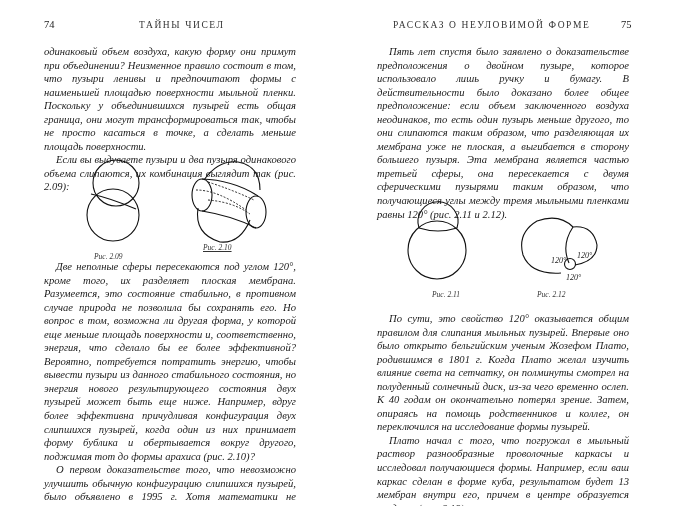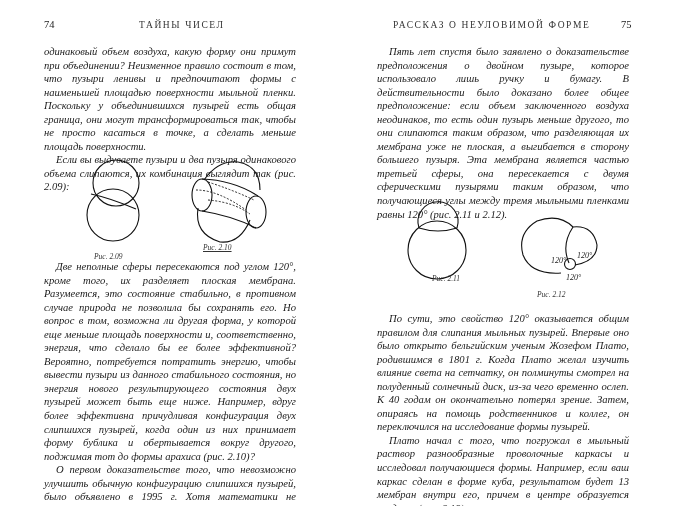--- a/index.html
+++ b/index.html
@@ -63,21 +63,21 @@
 
   <div class="text" style="left:40px; top:45px;">
     <p class="ind">Пять лет спустя было заявлено о доказательстве предположения о двойном пузыре, которое использовало лишь ручку и бумагу. В действительности было доказано более общее предположение: если объем заключенного воздуха неодинаков, то есть один пузырь меньше другого, то они слипаются таким образом, что разделяющая их мембрана уже не плоская, а выгибается в сторону большего пузыря. Эта мембрана является частью третьей сферы, она пересекается с двумя сферическими пузырями таким образом, что получающиеся углы между тремя мыльными пленками равны 120° (рис. 2.11 и 2.12).</p>
   </div>
 
   <svg class="fig" style="left:70px; top:200px;" width="70" height="85">
     <path d="M12 28 A20 20 0 1 1 50 28"></path>
     <circle cx="30" cy="50" r="29"></circle>
     <path d="M12 28 Q31 34 50 28"></path>
   </svg>
-  <span class="caption" style="left:95px; top:274px;">Рис. 2.11</span>
+  <span class="caption" style="left:95px; top:290px;">Рис. 2.11</span>
 
   <svg class="fig" style="left:180px; top:215px;" width="90" height="65">
     <path d="M56 12 Q42 -2 20 6 Q0 18 6 40 Q14 60 44 58"></path>
     <path d="M56 12 Q76 10 80 30 Q80 46 58 50"></path>
     <path d="M56 12 Q44 30 52 48"></path>
     <circle cx="53" cy="49" r="5.5"></circle>
   </svg>
   <span class="anglelbl" style="left:214px; top:256px;">120°</span>
   <span class="anglelbl" style="left:240px; top:251px;">120°</span>
   <span class="anglelbl" style="left:229px; top:273px;">120°</span>

